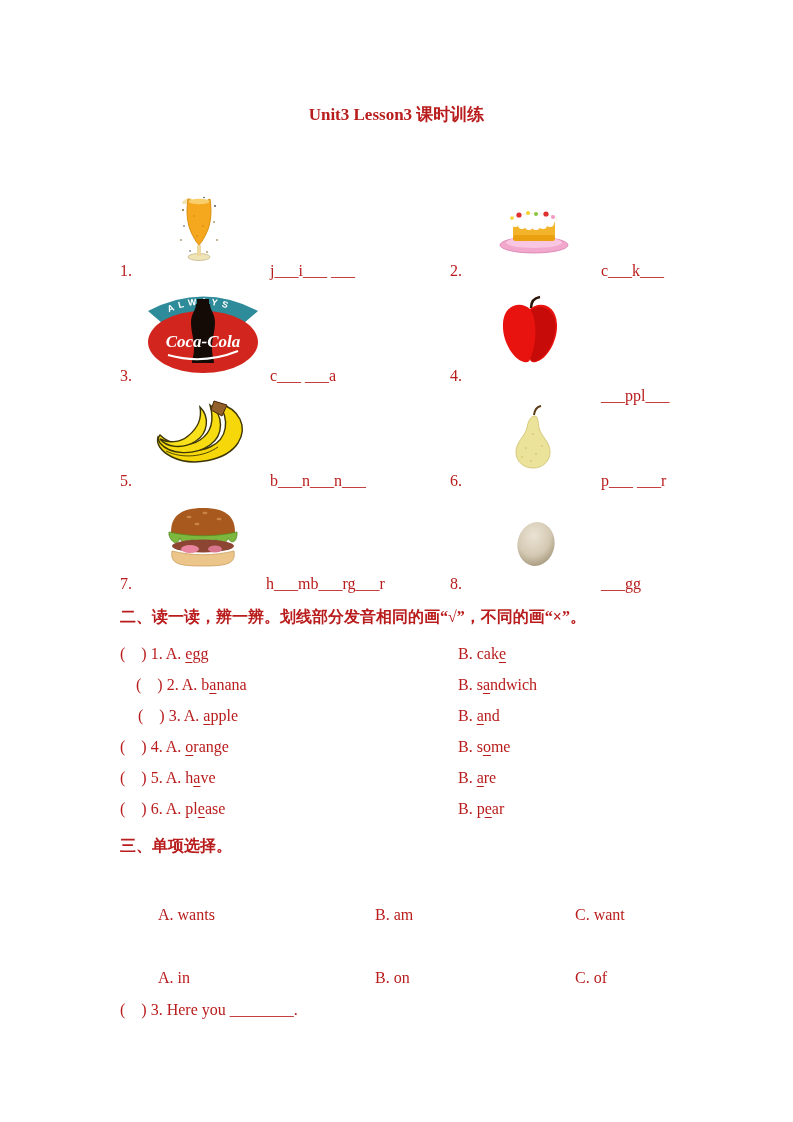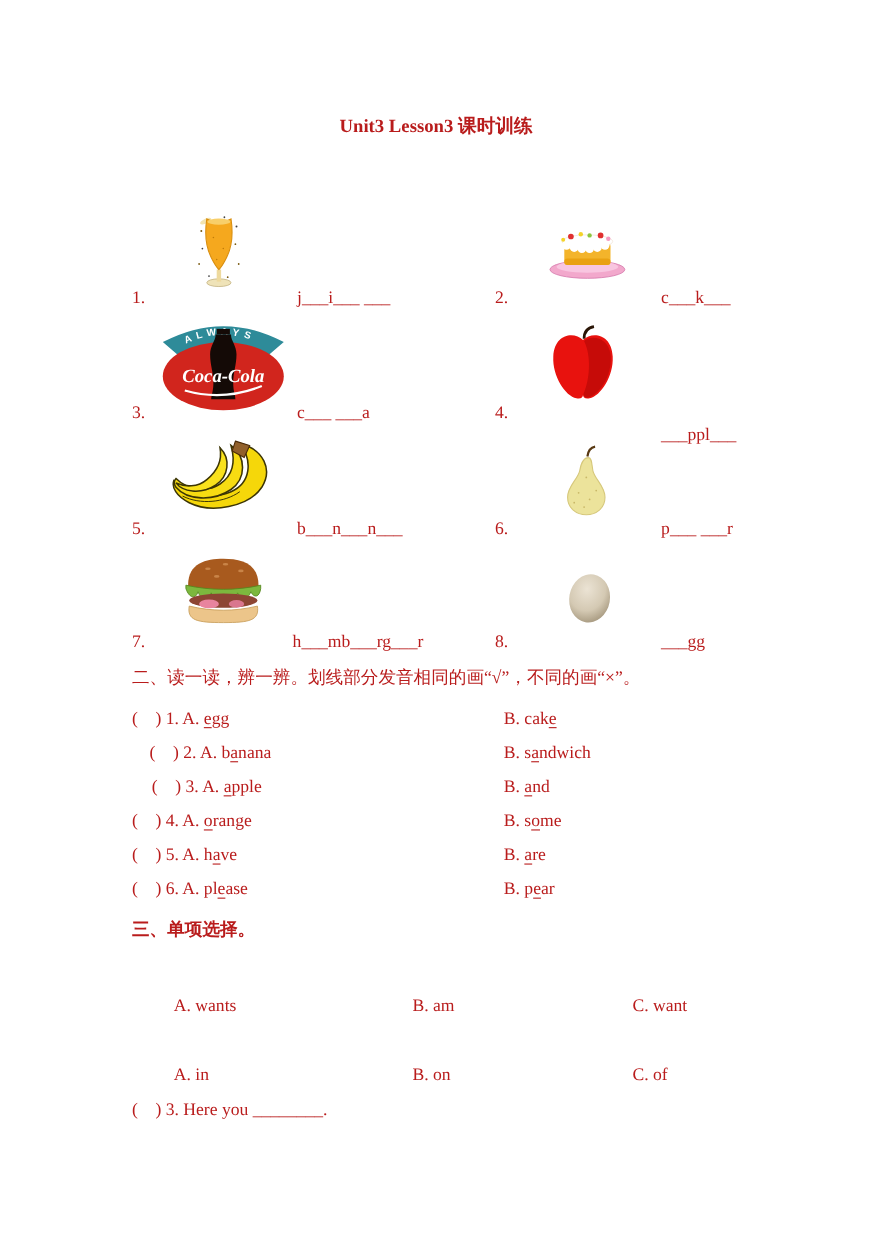--- a/index.html
+++ b/index.html
@@ -158,21 +158,21 @@
   <span class="pos" style="left:120px; top:471px;">5.</span>
   <span class="pos" style="left:270px; top:471px;">b___n___n___</span>
   <span class="pos" style="left:450px; top:471px;">6.</span>
   <span class="pos" style="left:601px; top:471px;">p___ ___r</span>
 
   <span class="pos" style="left:120px; top:574px;">7.</span>
   <span class="pos" style="left:266px; top:574px;">h___mb___rg___r</span>
   <span class="pos" style="left:450px; top:574px;">8.</span>
   <span class="pos" style="left:601px; top:574px;">___gg</span>
 
-  <div class="pos" style="left:120px; top:607px;">二、读一读，辨一辨。划线部分发音相同的画“√”，不同的画“×”。</div>
+  <div class="pos" style="left:120px; top:607px;font-weight:bold;">二、读一读，辨一辨。划线部分发音相同的画“√”，不同的画“×”。</div>
 
   <span class="pos" style="left:120px; top:644px;"><span>(    ) 1. A. </span><span></span><span class="u">e</span><span>gg</span></span>
   <span class="pos" style="left:458px; top:644px;"><span>B. </span><span>cak</span><span class="u">e</span><span></span></span>
 
   <span class="pos" style="left:120px; top:675px;margin-left:16px;"><span>(    ) 2. A. </span><span>b</span><span class="u">a</span><span>nana</span></span>
   <span class="pos" style="left:458px; top:675px;"><span>B. </span><span>s</span><span class="u">a</span><span>ndwich</span></span>
 
   <span class="pos" style="left:120px; top:706px;margin-left:18px;"><span>(    ) 3. A. </span><span></span><span class="u">a</span><span>pple</span></span>
   <span class="pos" style="left:458px; top:706px;"><span>B. </span><span></span><span class="u">a</span><span>nd</span></span>
 

